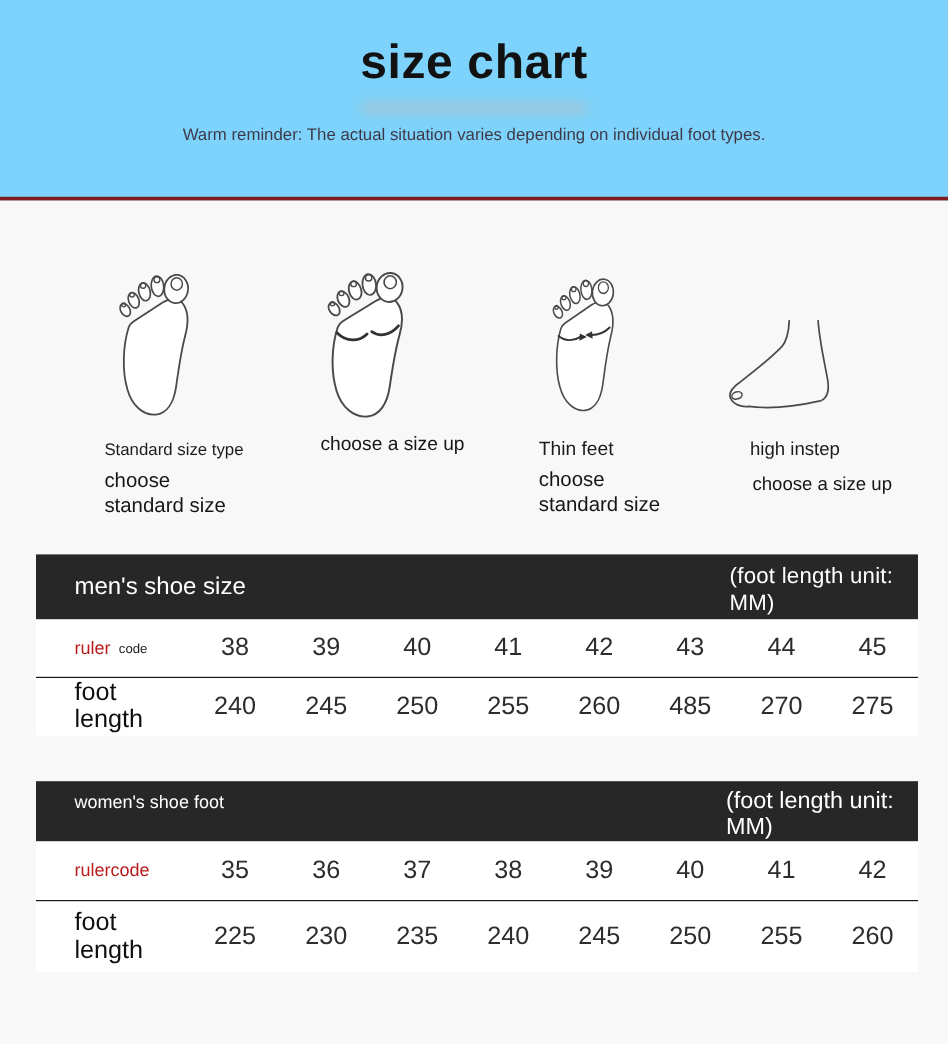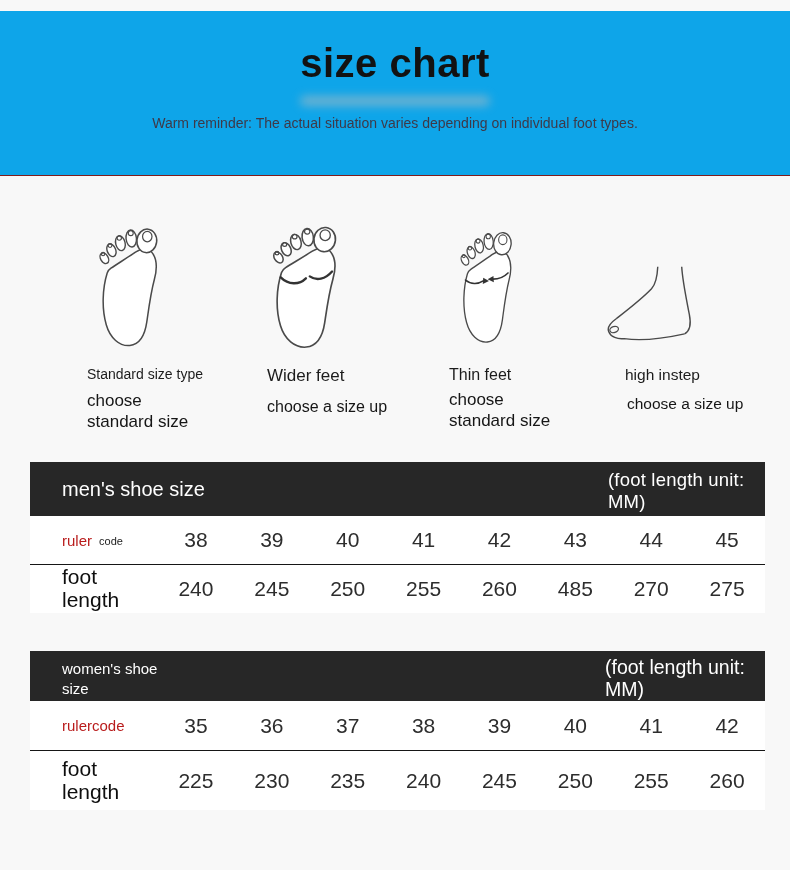--- a/index.html
+++ b/index.html
@@ -5,21 +5,21 @@
   html,body{margin:0;padding:0;}
   body{
     width:790px;height:870px;position:relative;overflow:hidden;
     background:#f8f8f8;
     font-family:"Liberation Sans",sans-serif;
     color:#1c1c1c;
   }
   
   .top-section{
     position:absolute;top:0;left:0;width:790px;height:164px;
-    background:#0ea5e9;border-bottom:1px solid #7f1d1d;margin-top:11px;
+    background:#7dd3fc;border-bottom:3px solid #7f1d1d;
   }
   .page-title{
     position:absolute;top:30px;left:0;width:100%;
     text-align:center;font-size:40px;font-weight:600;
     letter-spacing:.5px;color:#121212;
   }
   .title-shadow{
     position:absolute;top:85px;left:50%;transform:translateX(-50%);
     width:190px;height:10px;background:#bdbdbd;border-radius:5px;
     filter:blur(5px);opacity:.55;
@@ -129,21 +129,20 @@
         <circle stroke-width="1.2" fill="none" cx="26.8" cy="11" r="2.3"></circle>
         <ellipse stroke-width="1.5" cx="18.5" cy="24" rx="4.5" ry="7" transform="rotate(-22 18.5 24)"></ellipse>
         <circle stroke-width="1.2" fill="none" cx="17" cy="19" r="2"></circle>
         <ellipse stroke-width="1.5" cx="11" cy="32.5" rx="4" ry="6" transform="rotate(-30 11 32.5)"></ellipse>
         <circle stroke-width="1.2" fill="none" cx="9.6" cy="28" r="1.8"></circle>
       </g>
       <path d="M12 53 C20 61 31 61 38 54" fill="none" stroke="#333" stroke-width="2.4" stroke-linecap="round"></path>
       <path d="M42 52 C49 57 58 55 65 47" fill="none" stroke="#333" stroke-width="2.4" stroke-linecap="round"></path>
     </svg>
   </div>
-  <div class="foot-type">Wider feet</div>
   <div class="foot-advice">choose a size up</div>
 </div>
 
 <div class="foot-col col-3">
   <div class="foot-art">
     <svg class="foot-svg" width="62" height="124" viewBox="0 0 70 128" style="margin-left:12px;">
       <g stroke="#4a4a4a" fill="#ffffff" transform="translate(2 0) scale(0.94 1)">
         <path stroke-width="1.6" d="M14 48 C9 64 8 86 13 103 C17 117 27 126 38 125 C48 124 54 114 56 100 C58 86 60 70 64 55 C67 44 67 34 62 27 C58 21 50 22 44 26 C35 32 24 39 18 43 C15 45 14.5 46.5 14 48 Z"></path>
         <ellipse stroke-width="1.6" cx="56" cy="14" rx="10.5" ry="12.5" transform="rotate(6 56 14)"></ellipse>
         <ellipse stroke-width="1.3" fill="none" cx="56.5" cy="9.5" rx="5" ry="5.5"></ellipse>
@@ -207,21 +206,21 @@
     <div class="value-cell">255</div>
     <div class="value-cell">260</div>
     <div class="value-cell">485</div>
     <div class="value-cell">270</div>
     <div class="value-cell">275</div>
   </div>
 </div>
 
 <div class="size-table womens-table">
   <div class="table-header">
-    <div class="table-title">women's shoe size</div>
+    <div class="table-title">women's shoe foot</div>
     <div class="unit-note">(foot length unit: MM)</div>
   </div>
   <div class="table-row size-row">
     <div class="label-cell">
       <span class="ruler-label">rulercode</span>
     </div>
     <div class="value-cell">35</div>
     <div class="value-cell">36</div>
     <div class="value-cell">37</div>
     <div class="value-cell">38</div>

